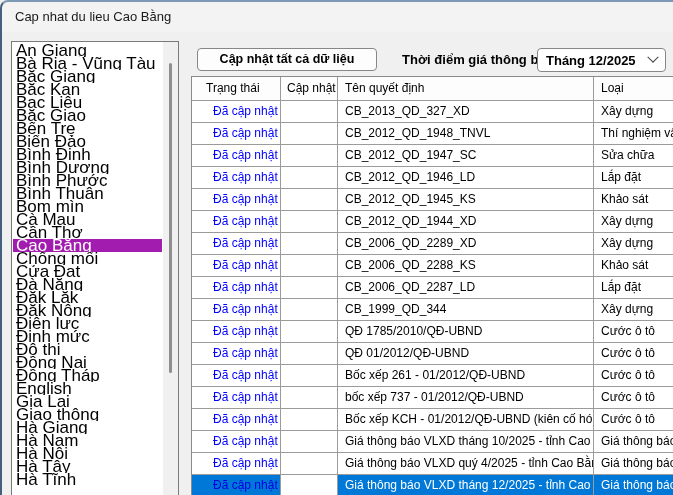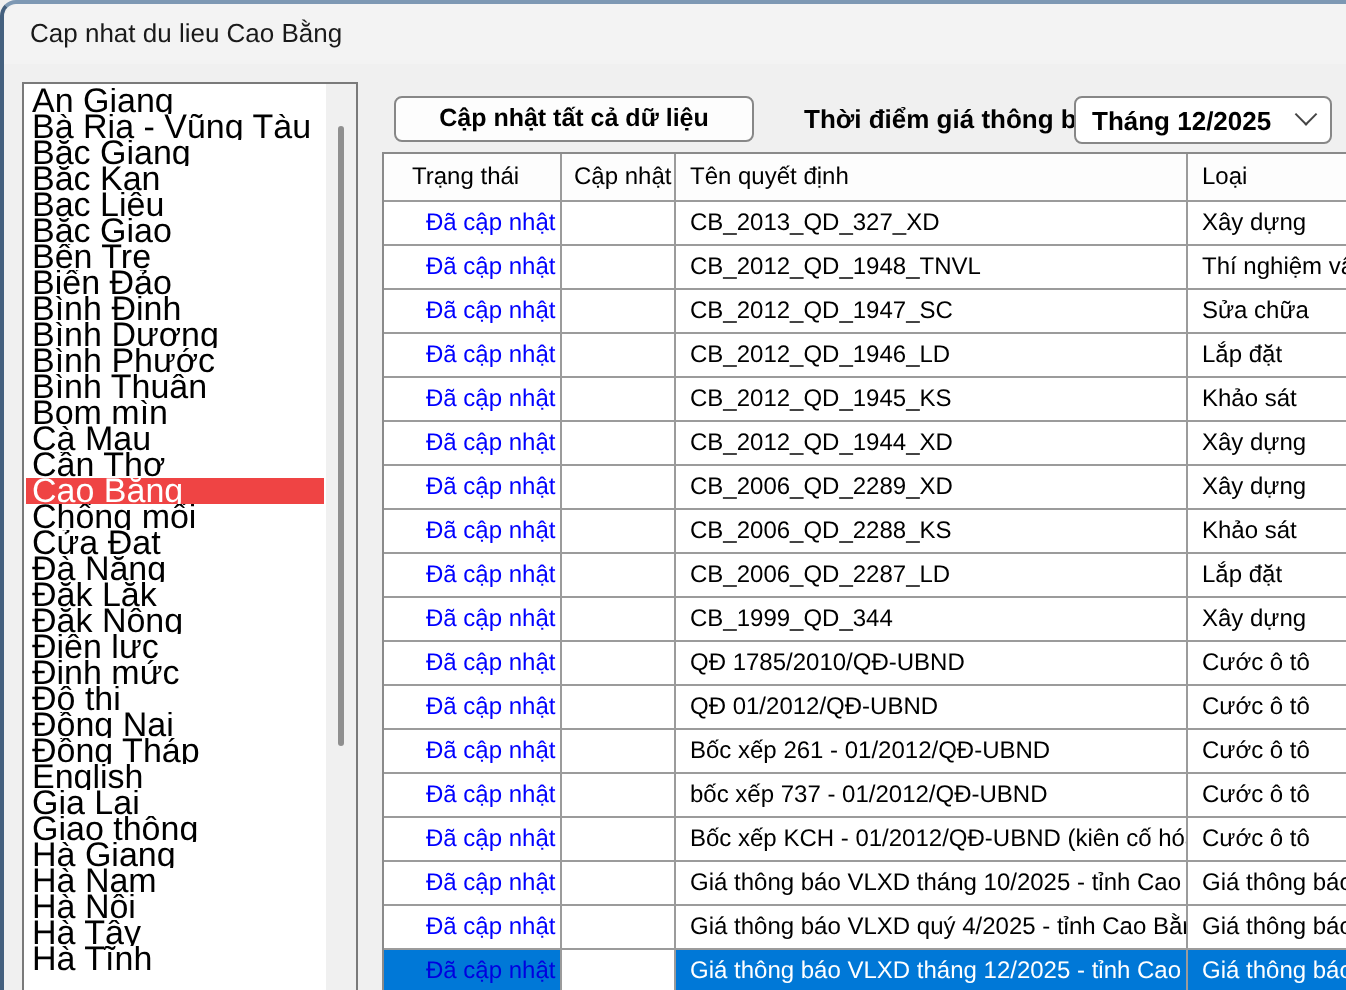--- a/index.html
+++ b/index.html
@@ -23,21 +23,21 @@
   .listbox{
     position:absolute;left:9px;top:39px;width:168px;height:456px;
     background:#ffffff;border:1px solid #7a7a7a;box-sizing:border-box;
     overflow:hidden;
   }
   .list-items{position:absolute;left:1px;top:2px;right:16px;}
   .list-item{
     height:13px;line-height:13px;font-size:17px;color:#000;
     padding-left:3px;white-space:nowrap;overflow:hidden;
   }
-  .list-item.selected{background:#ef4444;color:#ffffff;}
+  .list-item.selected{background:#a21caf;color:#ffffff;}
   .v-scrollbar{
     position:absolute;top:0;right:0;bottom:0;width:15px;background:#f0f0f0;
   }
   .v-scrollbar .thumb{
     position:absolute;left:6px;width:3px;top:21px;height:310px;
     background:#8f8f8f;border-radius:2px;
   }
   
   .btn-update-all{
     position:absolute;left:195px;top:46px;width:180px;height:23px;

